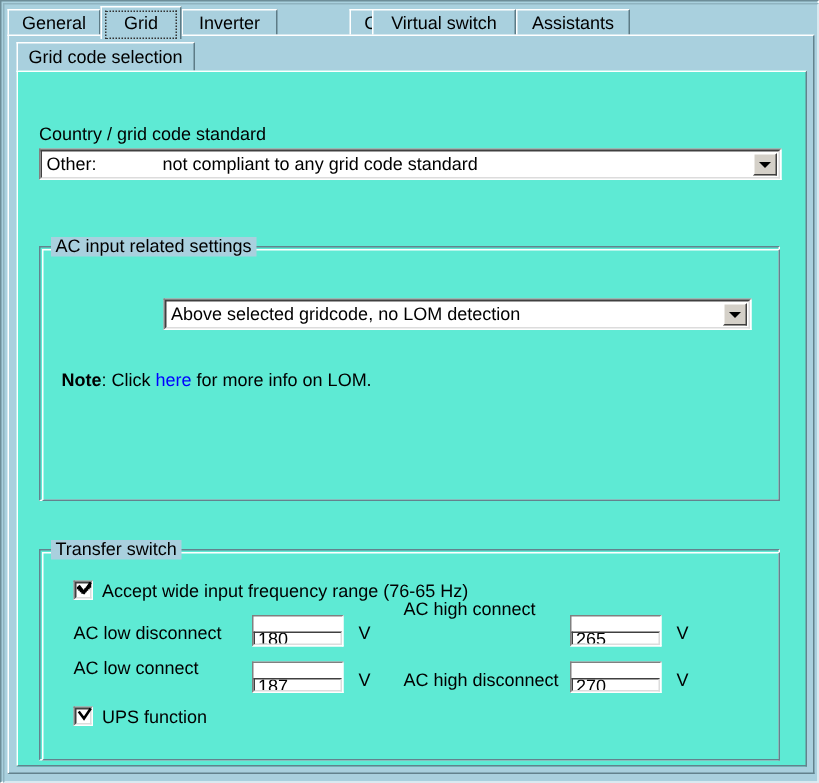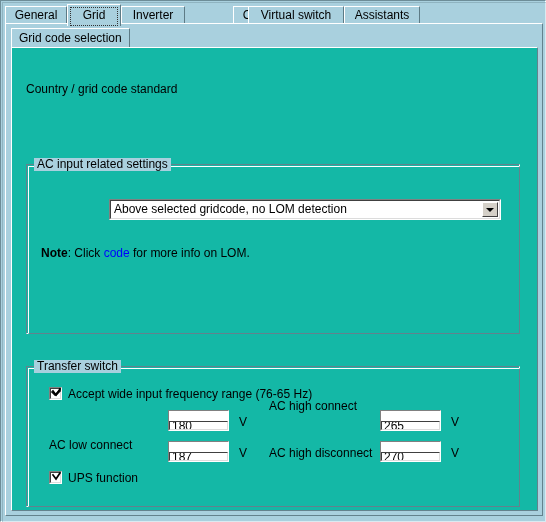--- a/index.html
+++ b/index.html
@@ -124,21 +124,21 @@
   }
 
   
   #subtab-page {
     position: absolute;
     left: 5px;
     top: 23px;
     width: 527px;
     height: 464px;
     box-sizing: border-box;
-    background: #14b8a6;
+    background: #5eead4;
     border-top: 1px solid #ffffff;
     border-left: 1px solid #ffffff;
     border-right: 1px solid #63828d;
     border-bottom: 1px solid #63828d;
     padding-left: 16px;
   }
 
   
   .lbl {
     position: absolute;
@@ -374,56 +374,67 @@
     <div id="subtabstrip">
       <div class="subtab">
         <span>Grid code selection</span>
       </div>
     </div>
 
     <div id="subtab-page">
 
       <span class="lbl" style="left:14px; top:34px;">Country / grid code standard</span>
 
+      <div class="combo" style="left:14px; top:51px; width:495px;">
+        <div class="combo-inner">
+          <div class="combo-text">
+            <span class="seg-a">Other:</span><span class="seg-b">not compliant to any grid code standard</span>
+          </div>
+          <div class="combo-btn">
+            <i></i>
+          </div>
+        </div>
+      </div>
 
       <div class="group" style="left:14px; top:116px; width:494px; height:170px;">
         <div class="group-in"></div>
         <span class="group-title">AC input related settings</span>
 
         <div class="combo" style="left:82px; top:34px; width:392px;">
           <div class="combo-inner">
             <div class="combo-text">Above selected gridcode, no LOM detection</div>
             <div class="combo-btn">
               <i></i>
             </div>
           </div>
         </div>
 
         <div id="note-line" style="left:14px; top:81px;">
-          <span class="b">Note</span><span>: Click </span><span class="lnk">code</span><span> for more info on LOM.</span>
+          <span class="b">Note</span><span>: Click </span><span class="lnk">here</span><span> for more info on LOM.</span>
         </div>
       </div>
 
       <div class="group" style="left:14px; top:318px; width:494px; height:141px;">
         <div class="group-in"></div>
         <span class="group-title">Transfer switch</span>
 
         <div class="chk checked" style="left:22px; top:20px;">
           <span class="box">
             <i></i>
           </span>
           <span class="mark">
             <svg width="11" height="13" viewBox="0 0 11 13">
               <path d="M1 6 L2 6 L2 7 L3 7 L3 8 L4 8 L4 9 L5 9 L5 8 L6 8 L6 7 L7 7 L7 6 L8 6 L8 5 L9 5 L9 4 L9 3" stroke="#000" stroke-width="1.6" fill="none" stroke-linecap="square"></path>
               <path d="M2 5 L5 9 L9 3" stroke="#000" stroke-width="1.7" fill="none" stroke-linecap="square" stroke-linejoin="miter"></path>
             </svg>
           </span>
           <span class="cap">Accept wide input frequency range (76-65 Hz)</span>
         </div>
 
+        <span class="lbl" style="left:22px; top:48px;">AC low disconnect</span>
         <div class="txtbox" style="left:141px; top:43px; width:61px;">
           <div class="txtbox-in">
             <input type="text" value="180" style="">
           </div>
         </div>
         <span class="lbl" style="left:212px; top:48px;">V</span>
 
         <span class="lbl" style="left:242px; top:32px;">AC high connect</span>
         <div class="txtbox" style="left:353px; top:43px; width:61px;">
           <div class="txtbox-in">

